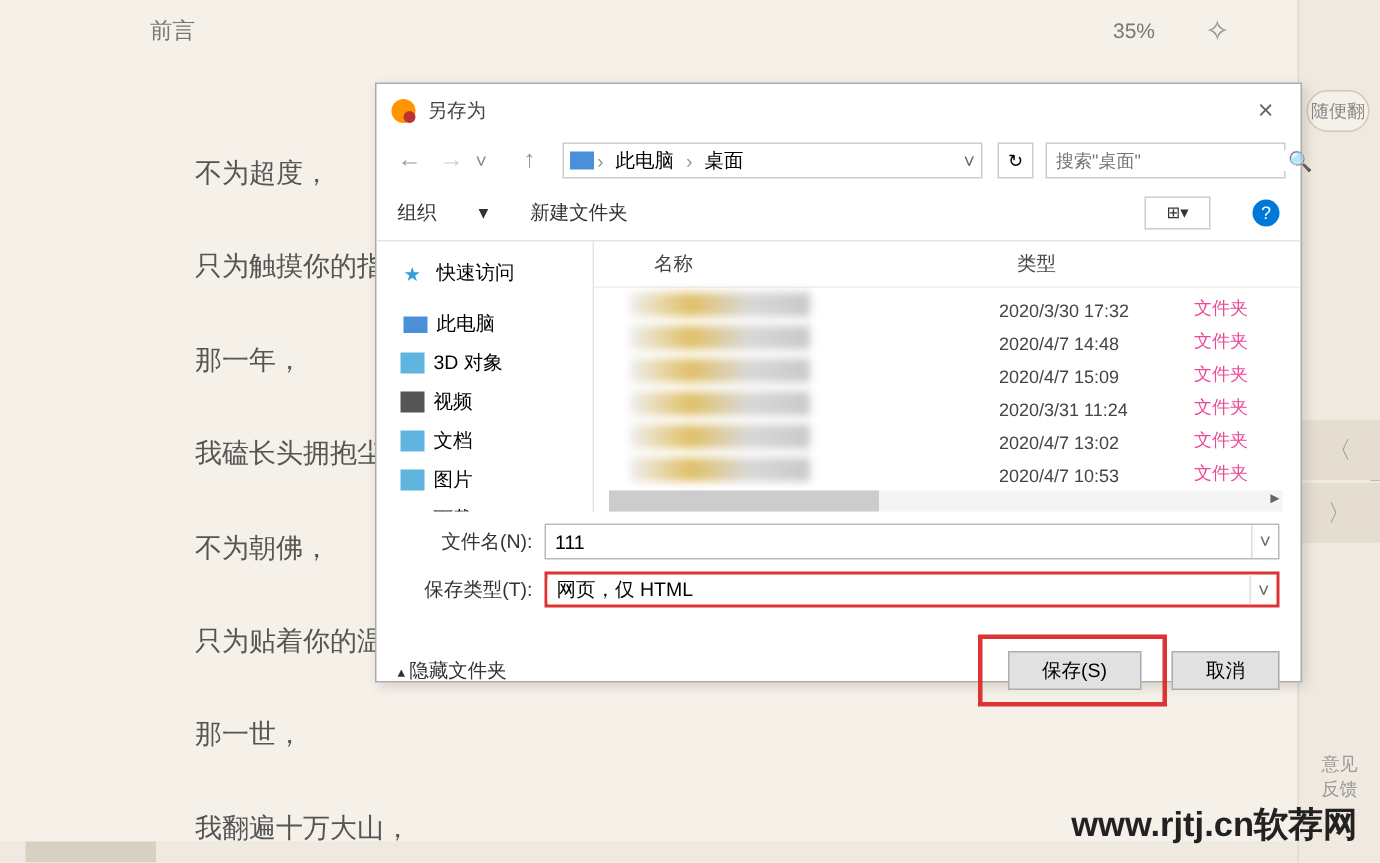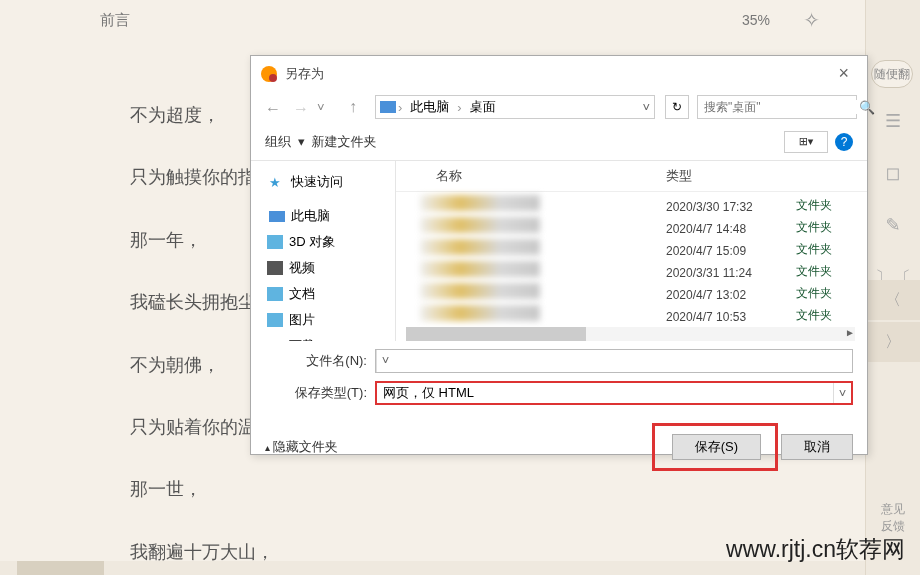--- a/index.html
+++ b/index.html
@@ -8,21 +8,21 @@
 
 .reader { position: absolute; width: 100%; height: 100%; background: #f5f0e8; }
 .reader-top { height: 40px; display: flex; align-items: center; padding: 0 20px; color: #777; font-size: 15px; }
 .reader-top .title { margin-left: 80px; }
 .reader-top .pct { position: absolute; right: 150px; font-size: 14px; }
 .reader-top .bookmark-icon { position: absolute; right: 100px; color: #999; font-size: 20px; }
 .reader-content { padding: 50px 0 0 130px; color: #555; font-size: 18px; line-height: 2.8; }
 .reader-content p { margin-bottom: 12px; }
 
 
-.sidebar { position: absolute; right: 0; top: 0; width: 55px; height: 100%; background: #efe9df; border-left: 1px solid #e0d8ca; display: flex; flex-direction: column; align-items: center; padding-top: 50px; gap: 30px; }
+.sidebar { position: absolute; right: 0; top: 0; width: 55px; height: 100%; background: #efe9df; border-left: 1px solid #e0d8ca; display: flex; align-items: center; padding-top: 50px; gap: 30px; }
 .sidebar .btn { width: 42px; height: 28px; display: flex; align-items: center; justify-content: center; font-size: 12px; color: #888; border: 1px solid #d0c8b8; border-radius: 14px; cursor: pointer; position: absolute; top: 60px; right: 7px; background: #f5f0e8; }
 .sidebar .icon { color: #aaa; font-size: 18px; cursor: pointer; }
 .sidebar .nav-arrow { position: absolute; width: 100%; height: 40px; display: flex; align-items: center; justify-content: center; background: #e5ddd0; color: #999; cursor: pointer; }
 .sidebar .nav-prev { top: 280px; }
 .sidebar .nav-next { top: 322px; }
 .sidebar .feedback { position: absolute; bottom: 40px; width: 100%; text-align: center; font-size: 12px; color: #999; line-height: 1.4; cursor: pointer; }
 
 
 .dialog { position: absolute; left: 250px; top: 55px; width: 618px; height: 400px; background: #fff; border: 1px solid #aaa; box-shadow: 2px 2px 8px rgba(0,0,0,0.15); }
 .dlg-title { height: 35px; display: flex; align-items: center; padding: 0 10px; font-size: 13px; color: #444; }
@@ -36,73 +36,73 @@
 .dlg-nav .path { flex: 1; border: 1px solid #ccc; height: 24px; display: flex; align-items: center; padding: 0 4px; gap: 2px; margin: 0 6px; }
 .dlg-nav .path .pc-icon { width: 16px; height: 12px; background: #4a90d9; display: inline-block; }
 .dlg-nav .path .crumb { padding: 0 6px; cursor: pointer; }
 .dlg-nav .path .sep { color: #999; }
 .dlg-nav .path .drop { margin-left: auto; color: #666; cursor: pointer; }
 .dlg-nav .refresh { width: 24px; height: 24px; border: 1px solid #ccc; display: flex; align-items: center; justify-content: center; cursor: pointer; font-size: 12px; }
 .dlg-nav .search { width: 160px; height: 24px; border: 1px solid #ccc; display: flex; align-items: center; padding: 0 6px; color: #999; margin-left: 4px; }
 .dlg-nav .search input { border: none; outline: none; flex: 1; font-size: 12px; color: #444; }
 .dlg-nav .search .mag { color: #888; }
 
-.dlg-toolbar { height: 38px; display: flex; align-items: center; padding: 0 14px; gap: 7px; border-bottom: 1px solid #e5e5e5; font-size: 13px; color: #333; }
+.dlg-toolbar { height: 38px; display: flex; align-items: center; padding: 0 14px; gap: 28px; border-bottom: 1px solid #e5e5e5; font-size: 13px; color: #333; }
 .dlg-toolbar .spacer { flex: 1; }
 .dlg-toolbar .view { width: 44px; height: 22px; border: 1px solid #ccc; display: flex; align-items: center; justify-content: center; font-size: 11px; cursor: pointer; }
 .dlg-toolbar .help { width: 18px; height: 18px; border-radius: 50%; background: #0078d7; color: #fff; font-size: 12px; display: flex; align-items: center; justify-content: center; cursor: pointer; }
 
 .dlg-body { display: flex; height: 180px; }
 .tree { width: 145px; border-right: 1px solid #e5e5e5; padding: 8px 0; font-size: 13px; overflow: hidden; }
 .tree-item { display: flex; align-items: center; padding: 4px 8px 4px 18px; gap: 6px; cursor: pointer; white-space: nowrap; }
 .tree-item.sub { padding-left: 16px; }
 .tree-item .ticon { width: 16px; height: 14px; display: inline-block; }
 .ticon.star { color: #3b9dd6; }
 .ticon.pc { background: #4a90d9; height: 11px; }
 .ticon.cube { background: #5fb4e0; }
 .ticon.film { background: #555; }
 .ticon.img { background: #5fb4e0; }
 .ticon.doc { background: #5fb4e0; }
 .ticon.dl { color: #5fb4e0; }
 
 .filelist { flex: 1; position: relative; font-size: 13px; }
-.fl-head { display: flex; padding: 6px 0; border-bottom: 1px solid #eee; color: #444; }
+.fl-head { display: flex; padding: 6px 0; border-bottom: 1px solid #eee; color: #444; gap: 12px; }
 .fl-head .col-name { width: 270px; padding-left: 40px; }
 .fl-head .col-date { width: 130px; }
 .fl-head .col-type { }
 .fl-rows { }
 .fl-row { display: flex; align-items: flex-end; height: 22px; }
 .fl-row .c-thumb { width: 270px; padding-left: 24px; }
 .fl-row .blur { filter: blur(3px); display: inline-block; width: 120px; height: 16px; background: linear-gradient(90deg,#eee,#e0c068,#d8d8d8,#c8c8c8); }
 .fl-row .c-date { width: 130px; color: #444; font-size: 12px; }
-.fl-row .c-type { color: #14532d; font-size: 12px; }
+.fl-row .c-type { color: #ec4899; font-size: 12px; }
 .fl-scroll-h { position: absolute; bottom: 0; left: 10px; right: 12px; height: 14px; background: #f4f4f4; }
 .fl-scroll-h .thumb { position: absolute; left: 0; width: 40%; height: 100%; background: #ccc; }
 .fl-scroll-h .ar { position: absolute; top: 0; width: 14px; height: 14px; text-align: center; font-size: 10px; color: #666; cursor: pointer; }
 .fl-scroll-h .ar.l { left: -2px; }
 .fl-scroll-h .ar.r { right: -2px; }
 
-.dlg-fields { padding: 8px 14px 4px 14px; font-size: 13px; }
+.dlg-fields { padding: 8px 14px 4px 2px; font-size: 13px; }
 .field-row { display: flex; align-items: center; margin-bottom: 8px; }
 .field-row label { width: 110px; text-align: right; padding-right: 8px; color: #333; }
 .field-row .input-wrap { flex: 1; border: 1px solid #bbb; height: 24px; display: flex; align-items: center; }
 .field-row input { border: none; outline: none; flex: 1; padding: 0 6px; font-size: 13px; }
 .field-row .dd { width: 18px; text-align: center; color: #666; cursor: pointer; border-left: 1px solid #ddd; height: 100%; line-height: 22px; }
 .field-row.highlight .input-wrap { border: 2px solid #d33; }
 .field-row.highlight { }
 
 .dlg-footer { display: flex; align-items: center; padding: 6px 14px 10px 14px; font-size: 13px; }
 .dlg-footer .hide-link { color: #333; cursor: pointer; }
 .dlg-footer .hide-link::before { content: "▴ "; font-size: 10px; }
 .dlg-footer .spacer { flex: 1; }
 .dlg-footer button { height: 26px; padding: 0 22px; background: #e1e1e1; border: 1px solid #adadad; cursor: pointer; font-size: 13px; margin-left: 3px; }
 .save-wrap { border: 3px solid #d33; padding: 8px 14px; display: inline-block; }
 
 
-.watermark { position: absolute; right: 15px; bottom: 10px; font-size: 23px; font-weight: normal; color: #222; font-family: Arial, sans-serif; }
+.watermark { position: absolute; right: 15px; bottom: 10px; font-size: 23px; font-weight: bold; color: #222; font-family: Arial, sans-serif; }
 
 
 .reader-scroll { position: absolute; bottom: 0; left: 0; right: 55px; height: 14px; background: #efe9df; }
 .reader-scroll .thumb { position: absolute; left: 2%; width: 10%; height: 100%; background: #d8d0c0; }
 </style>
 </head>
 <body>
 
 <div class="reader">
   <div class="reader-top">
@@ -249,20 +249,21 @@
         <div class="thumb"></div>
         <span class="ar r">►</span>
       </div>
     </div>
   </div>
 
   <div class="dlg-fields">
     <div class="field-row">
       <label>文件名(N):</label>
       <div class="input-wrap">
+        <input value="111" style="">
         <span class="dd">˅</span>
       </div>
     </div>
     <div class="field-row highlight">
       <label>保存类型(T):</label>
       <div class="input-wrap">
         <input readonly="" value="网页，仅 HTML" style="">
         <span class="dd">˅</span>
       </div>
     </div>

